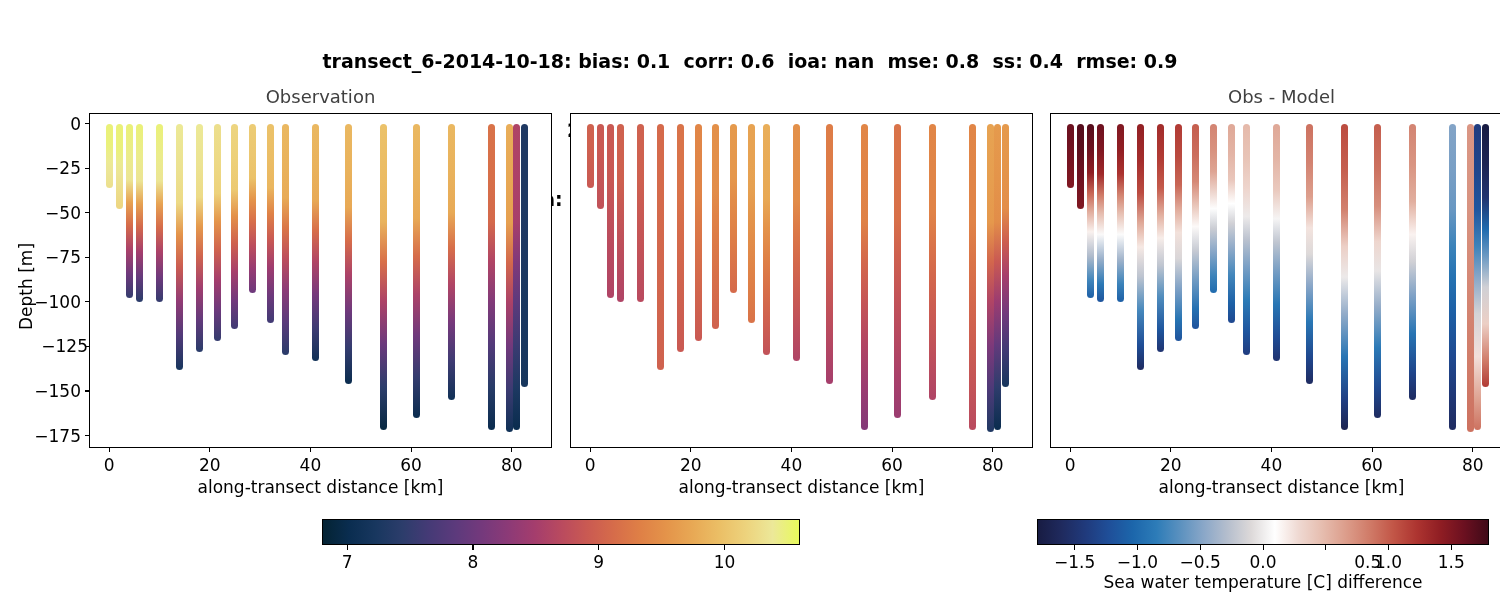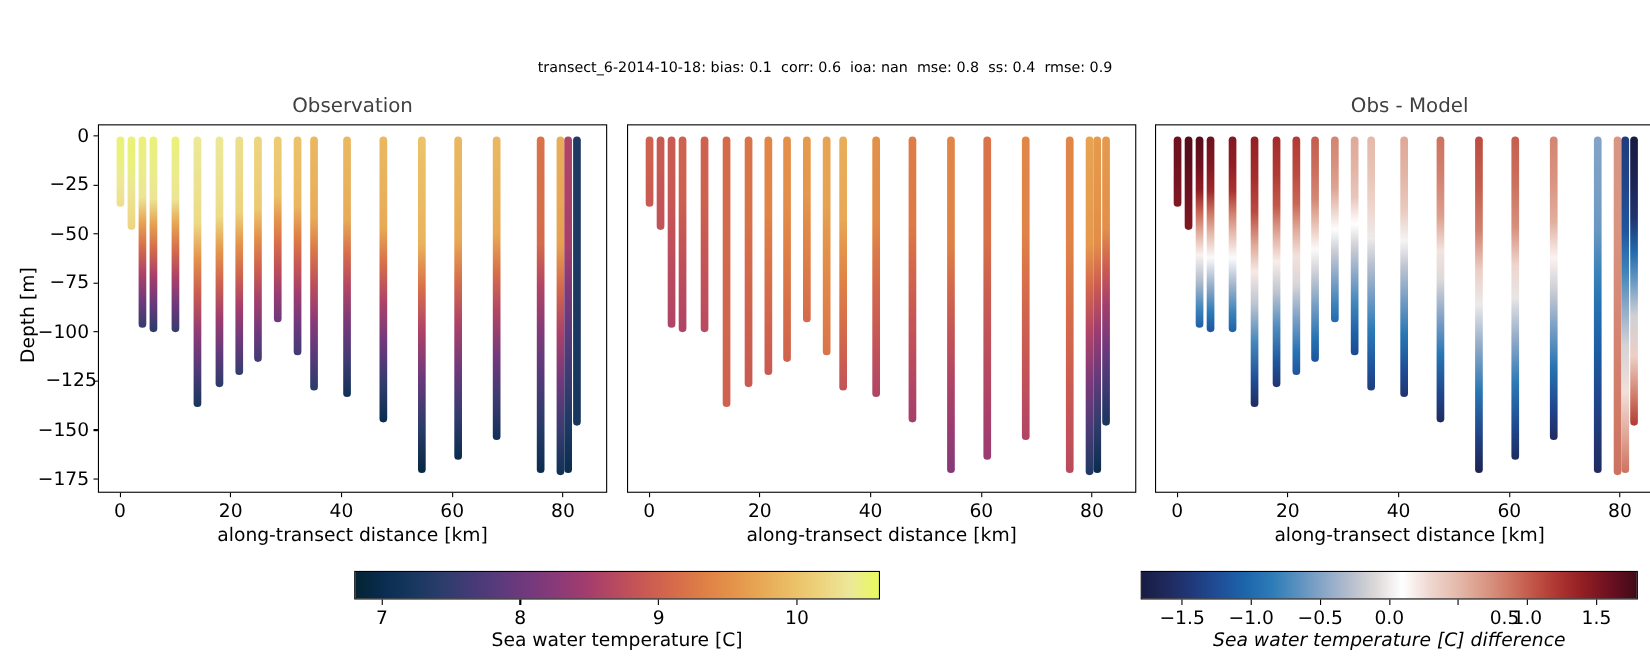--- a/index.html
+++ b/index.html
@@ -3,21 +3,21 @@
 <meta charset="utf-8">
 <style>
   html,body{margin:0;padding:0;background:#ffffff;}
   body{width:1500px;height:600px;position:relative;overflow:hidden;
        font-family:"DejaVu Sans","Liberation Sans",sans-serif;color:#000;}
   .fig{position:absolute;left:0;top:0;width:1500px;height:600px;}
 
   
   .suptitle{position:absolute;left:0;top:4px;width:1500px;text-align:center;
             font-size:19px;line-height:23px;color:#000;white-space:pre;}
-  .suptitle div{font-size:13px;}
+  .suptitle div{font-size:19px;font-weight:bold;}
 
   .axtitle{position:absolute;text-align:center;font-size:18px;color:#404040;}
 
   
   .axes{position:absolute;background:#fff;border:1.1px solid #000;box-sizing:border-box;
         overflow:hidden;}
 
   
   .tick{position:absolute;background:#000;}
   .tickv{width:1.1px;height:4px;}
@@ -116,42 +116,41 @@
   <div id="cbar-temp-ticks">
       <div class="tick tickv" style="left: 346.658px; top: 545px; height: 5px;"></div>
       <div class="ticklab x" style="left: 347.158px; top: 552px;">7</div>
       <div class="tick tickv" style="left: 472.447px; top: 545px; height: 5px;"></div>
       <div class="ticklab x" style="left: 472.947px; top: 552px;">8</div>
       <div class="tick tickv" style="left: 598.237px; top: 545px; height: 5px;"></div>
       <div class="ticklab x" style="left: 598.737px; top: 552px;">9</div>
       <div class="tick tickv" style="left: 724.026px; top: 545px; height: 5px;"></div>
       <div class="ticklab x" style="left: 724.526px; top: 552px;">10</div>
     </div>
-  <div class="axlabel" style="left:322px;top:572px;width:478px;">Sea water temperature [C]</div>
 
   <div class="cbwrap" style="left:1037px;top:519px;">
     <div class="cbar" id="cbar-diff" style="left: 0px; top: 0px; width: 452px; height: 26px; background: linear-gradient(to right, rgb(24, 28, 67) 0%, rgb(31, 42, 94) 5.26%, rgb(32, 58, 124) 10.53%, rgb(31, 79, 153) 15.79%, rgb(28, 102, 171) 21.05%, rgb(45, 124, 184) 26.32%, rgb(91, 145, 191) 31.58%, rgb(138, 167, 200) 36.84%, rgb(181, 190, 205) 42.11%, rgb(221, 217, 217) 47.37%, rgb(255, 255, 255) 52.63%, rgb(239, 217, 210) 57.89%, rgb(230, 189, 175) 63.16%, rgb(220, 157, 139) 68.42%, rgb(208, 123, 104) 73.68%, rgb(194, 86, 71) 78.95%, rgb(173, 52, 48) 84.21%, rgb(143, 29, 35) 89.47%, rgb(107, 16, 32) 94.74%, rgb(63, 10, 24) 100%);"></div>
   </div>
   <div id="cbar-diff-ticks">
       <div class="tick tickv" style="left: 1074.17px; top: 545px; height: 5px;"></div>
       <div class="ticklab x" style="left: 1074.67px; top: 552px;">−1.5</div>
       <div class="tick tickv" style="left: 1136.94px; top: 545px; height: 5px;"></div>
       <div class="ticklab x" style="left: 1137.44px; top: 552px;">−1.0</div>
       <div class="tick tickv" style="left: 1199.72px; top: 545px; height: 5px;"></div>
       <div class="ticklab x" style="left: 1200.22px; top: 552px;">−0.5</div>
       <div class="tick tickv" style="left: 1262.5px; top: 545px; height: 5px;"></div>
       <div class="ticklab x" style="left: 1263px; top: 552px;">0.0</div>
       <div class="tick tickv" style="left: 1325.28px; top: 545px; height: 5px;"></div>
       <div class="ticklab x" style="left: 1325.78px; top: 552px; margin-left: 42px;">0.5</div>
       <div class="tick tickv" style="left: 1388.06px; top: 545px; height: 5px;"></div>
       <div class="ticklab x" style="left: 1388.56px; top: 552px;">1.0</div>
       <div class="tick tickv" style="left: 1450.83px; top: 545px; height: 5px;"></div>
       <div class="ticklab x" style="left: 1451.33px; top: 552px;">1.5</div>
     </div>
-  <div class="axlabel" style="left:1032px;top:572px;width:462px;font-style:italic;">Sea water temperature [C] difference</div>
+  <div class="axlabel" style="left:1032px;top:572px;width:462px;">Sea water temperature [C] difference</div>
 
 <div class="col" style="left: 105.63px; top: 123.691px; width: 7px; height: 64.1489px; background: linear-gradient(rgb(234, 241, 120) 0%, rgb(234, 241, 122) 18%, rgb(234, 241, 123) 32%, rgb(235, 237, 136) 45%, rgb(236, 234, 147) 58%, rgb(236, 230, 151) 72%, rgb(236, 227, 146) 86%, rgb(236, 223, 141) 100%);"></div>
     <div class="col" style="left: 586.63px; top: 123.691px; width: 7px; height: 64.1489px; background: linear-gradient(rgb(207, 98, 79) 0%, rgb(207, 97, 79) 18%, rgb(207, 97, 79) 32%, rgb(206, 95, 80) 45%, rgb(204, 94, 80) 58%, rgb(203, 92, 81) 72%, rgb(202, 91, 82) 86%, rgb(201, 89, 83) 100%);"></div>
     <div class="col" style="left: 1066.63px; top: 123.691px; width: 7px; height: 64.1489px; background: linear-gradient(rgb(109, 17, 32) 0%, rgb(110, 17, 32) 15%, rgb(111, 17, 32) 28%, rgb(114, 19, 33) 40%, rgb(117, 19, 33) 50%, rgb(119, 20, 33) 62%, rgb(123, 22, 33) 76%, rgb(126, 23, 34) 90%, rgb(128, 24, 34) 100%);"></div>
     <div class="col" style="left: 115.696px; top: 123.691px; width: 7px; height: 85.5319px; background: linear-gradient(rgb(234, 241, 120) 0%, rgb(234, 241, 122) 18%, rgb(234, 240, 125) 32%, rgb(235, 235, 144) 45%, rgb(236, 229, 149) 58%, rgb(236, 224, 142) 72%, rgb(237, 218, 135) 86%, rgb(237, 213, 128) 100%);"></div>
     <div class="col" style="left: 596.696px; top: 123.691px; width: 7px; height: 85.5319px; background: linear-gradient(rgb(201, 89, 83) 0%, rgb(201, 89, 83) 18%, rgb(201, 89, 83) 32%, rgb(199, 87, 84) 45%, rgb(197, 86, 86) 58%, rgb(196, 84, 87) 72%, rgb(194, 83, 88) 86%, rgb(193, 82, 89) 100%);"></div>
     <div class="col" style="left: 1076.7px; top: 123.691px; width: 7px; height: 85.5319px; background: linear-gradient(rgb(86, 13, 28) 0%, rgb(88, 13, 29) 15%, rgb(91, 14, 29) 28%, rgb(99, 15, 30) 40%, rgb(105, 16, 32) 50%, rgb(111, 17, 32) 62%, rgb(117, 20, 33) 76%, rgb(124, 22, 33) 90%, rgb(128, 24, 34) 100%);"></div>
     <div class="col" style="left: 125.761px; top: 123.691px; width: 7px; height: 174.628px; background: linear-gradient(rgb(234, 241, 120) 0%, rgb(235, 236, 139) 18%, rgb(236, 229, 148) 32%, rgb(231, 162, 82) 45%, rgb(214, 108, 74) 58%, rgb(171, 65, 105) 72%, rgb(111, 57, 124) 86%, rgb(52, 60, 110) 100%);"></div>
     <div class="col" style="left: 606.761px; top: 123.691px; width: 7px; height: 174.628px; background: linear-gradient(rgb(201, 89, 83) 0%, rgb(201, 89, 83) 18%, rgb(200, 88, 84) 32%, rgb(195, 83, 88) 45%, rgb(190, 79, 91) 58%, rgb(185, 74, 95) 72%, rgb(180, 71, 98) 86%, rgb(175, 68, 102) 100%);"></div>
     <div class="col" style="left: 1086.76px; top: 123.691px; width: 7px; height: 174.628px; background: linear-gradient(rgb(86, 13, 28) 0%, rgb(110, 17, 32) 15%, rgb(143, 29, 35) 28%, rgb(201, 104, 87) 40%, rgb(224, 170, 154) 50%, rgb(249, 241, 238) 62%, rgb(175, 187, 204) 76%, rgb(64, 133, 187) 90%, rgb(29, 95, 166) 100%);"></div>

